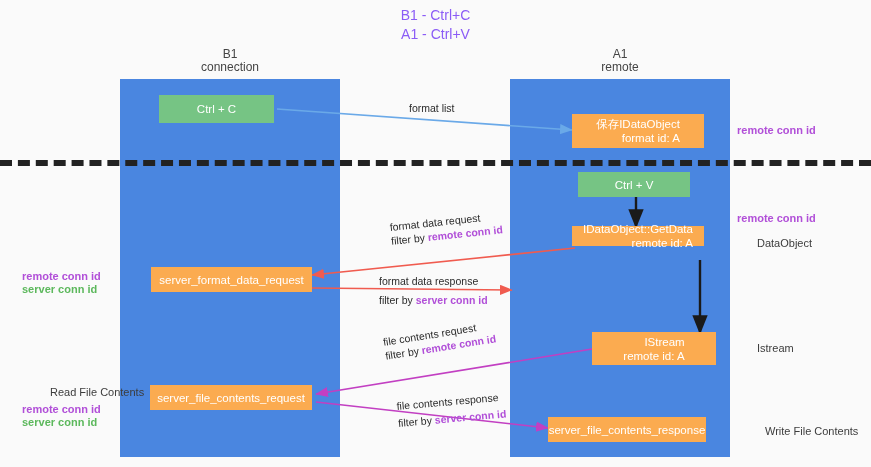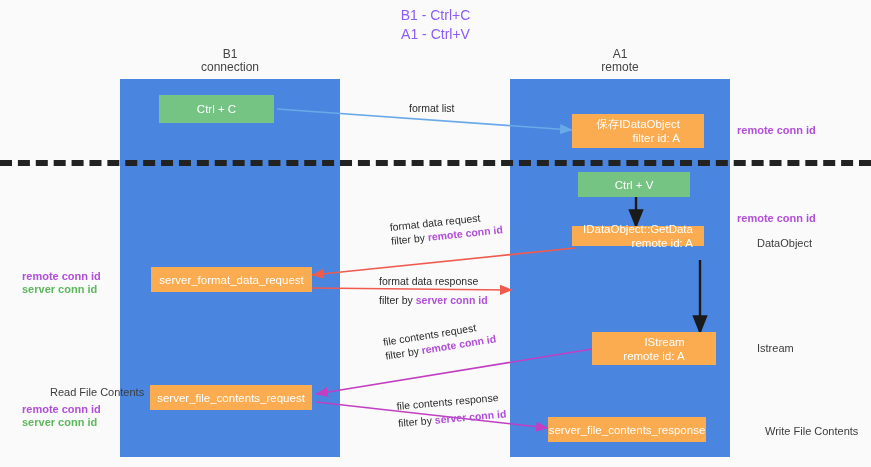--- a/index.html
+++ b/index.html
@@ -93,21 +93,21 @@
     <path d="M700,260 L700,320 L700,332" stroke="#1a1a1a" stroke-width="2.4" fill="none" marker-end="url(#ahBlack)"></path>
 
     <line x1="592" y1="349" x2="316" y2="394" stroke="#c23fc2" stroke-width="1.6" marker-end="url(#ahMag)"></line>
 
     <line x1="316" y1="402" x2="548" y2="428" stroke="#c23fc2" stroke-width="1.6" marker-end="url(#ahMag)"></line>
   </svg>
 
   <div class="node green" style="left:159px;top:95px;width:115px;height:28px;">Ctrl + C</div>
 
   <div class="node orange" style="left:572px;top:114px;width:132px;height:34px;">保存IDataObject
-filter id: A</div>
+format id: A</div>
 
   <div class="node green" style="left:578px;top:172px;width:112px;height:25px;">Ctrl + V</div>
 
   <div class="node orange" style="left:572px;top:226px;width:132px;height:20px;">IDataObject::GetData
 remote id: A</div>
 
   <div class="node orange" style="left:151px;top:267px;width:161px;height:25px;">server_format_data_request</div>
 
 
   <div class="node orange" style="left:592px;top:332px;width:124px;height:33px;">IStream

